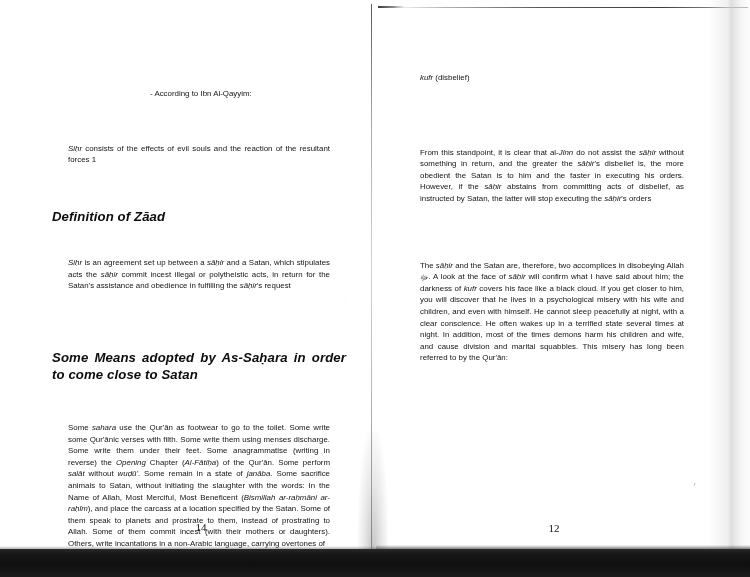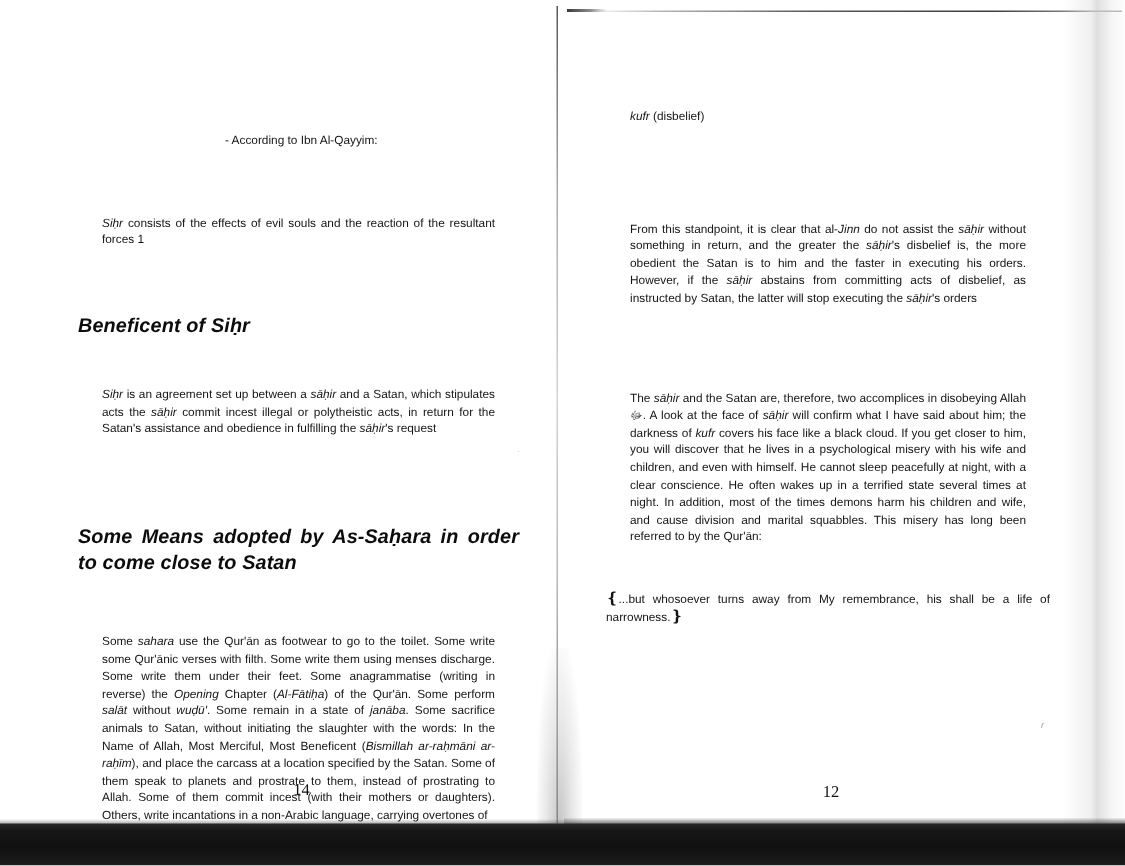--- a/index.html
+++ b/index.html
@@ -257,21 +257,21 @@
     <p class="attribution">- According to Ibn Al-Qayyim:</p>
 
     <div style="height:11px"></div>
 
     <p class="body-text">
       <span class="it">Siḥr</span><span> consists of the effects of evil souls and the reaction of the resultant forces 1</span>
     </p>
 
     <div style="height:27px"></div>
 
-    <h2 class="sec-head">Beneficent of Siḥr</h2>
+    <h2 class="sec-head">Definition of Zāad</h2>
 
     <div style="height:16px"></div>
 
     <p class="body-text">
       <span class="it">Siḥr</span><span> is an agreement set up between a </span><span class="it">sāḥir</span><span> and a Satan, which stipulates acts the </span><span class="it">sāḥir</span><span> commit incest illegal or polytheistic acts, in return for the Satan's assistance and obedience in fulfilling the </span><span class="it">sāḥir</span><span>'s request</span>
     </p>
 
     <div style="height:42px"></div>
 
     <h2 class="sec-head">Some Means adopted by As-Saḥara in order to come close to Satan</h2>
@@ -308,23 +308,20 @@
     </p>
 
     <div style="height:23px"></div>
 
     <p class="body-text">
       <span>The </span><span class="it">sāḥir</span><span> and the Satan are, therefore, two accomplices in disobeying Allah </span><span class="allah-glyph">ﷻ</span><span>.  A look at the face of </span><span class="it">sāḥir</span><span> will confirm what I have said about him; the darkness of </span><span class="it">kufr</span><span> covers his face like a black cloud.  If you get closer to him, you will discover that he lives in a psychological misery with his wife and children, and even with himself.   He cannot sleep peacefully at night, with a clear conscience.  He often wakes up in a terrified state several times at night.  In addition, most of the times demons harm his children and wife, and cause division and marital squabbles.  This misery has long been referred to by the Qur'ān:</span>
     </p>
 
     <div style="height:14px"></div>
 
-    <p class="quote-block">
-      <span class="quote-mark">❴</span><span>...but whosoever turns away from My remembrance, his shall be a life of narrowness.</span><span class="quote-mark">❵</span>
-    </p>
   </div>
 
   <div class="folio folio-left">14</div>
   <div class="folio folio-right">12</div>
 
   <div class="speck speck-a">r</div>
   <div class="speck speck-b">.</div>
   <div class="speck speck-c">.</div>
 
   <div class="bed-shadow-left"></div>

